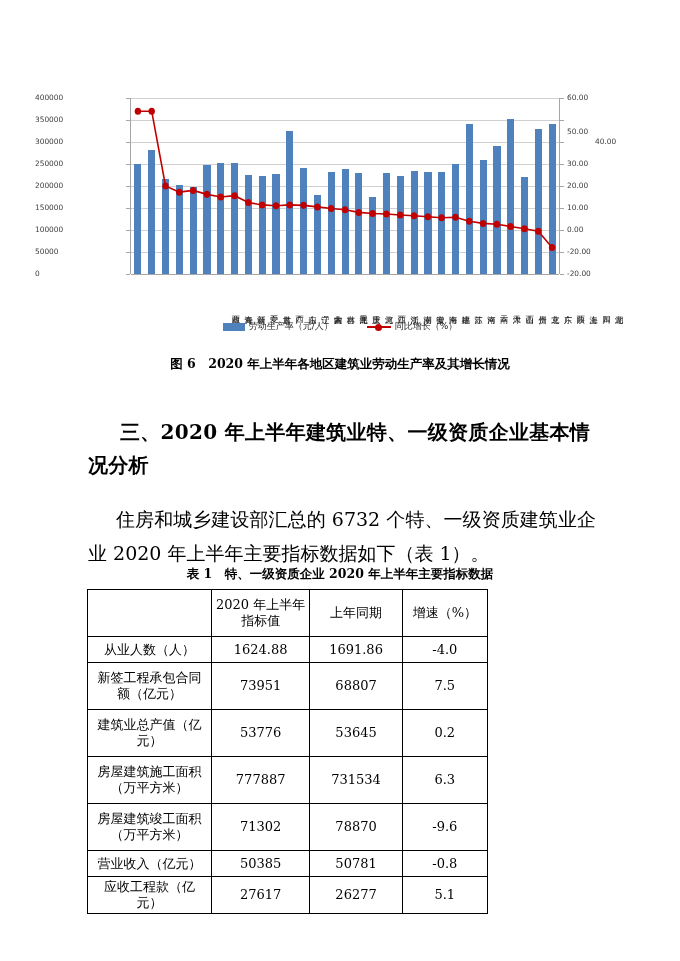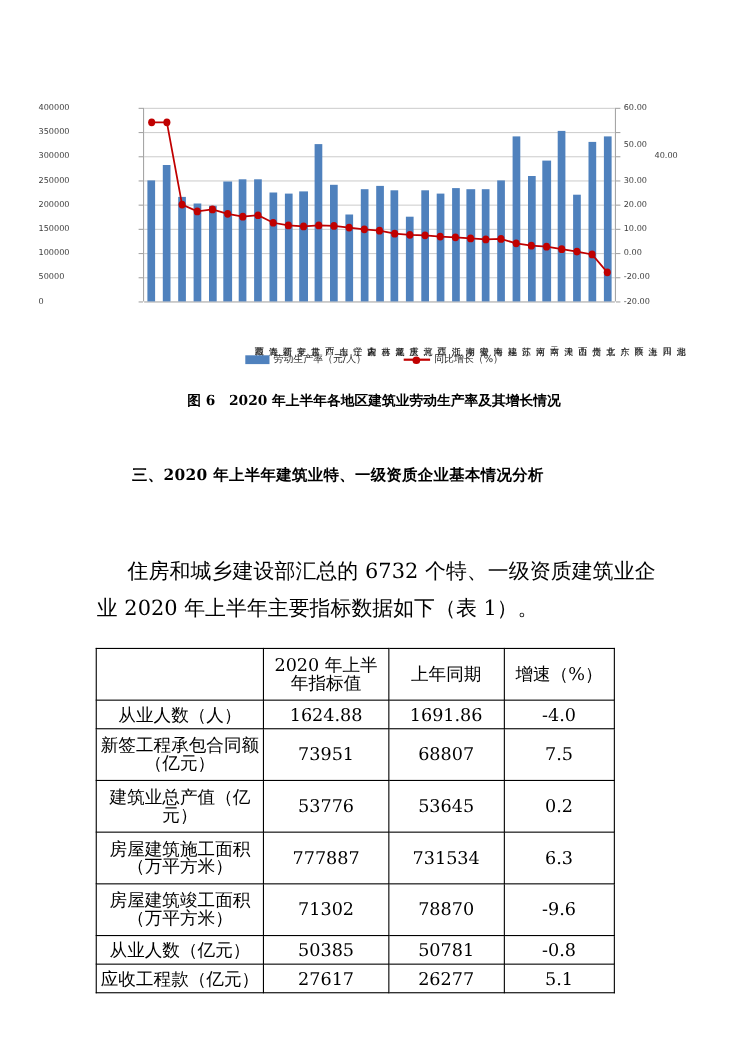--- a/index.html
+++ b/index.html
@@ -55,40 +55,40 @@
   .fig-caption{
     position:absolute;top:268px;left:0;width:680px;text-align:center;
     font-family:"DejaVu Serif","Liberation Serif",serif;
     font-size:12.5px;font-weight:bold;color:#000;
   }
 
   
   .section-heading{
     position:absolute;left:88px;top:416px;width:508px;
     font-family:"DejaVu Serif","Liberation Serif",serif;
-    font-size:14px;font-weight:bold;line-height:33px;text-indent:32px;
+    font-size:20px;font-weight:bold;line-height:33px;text-indent:32px;
     letter-spacing:0.3px;
   }
   .para{
     position:absolute;left:88px;top:502px;width:508px;
     font-family:"DejaVu Serif","Liberation Serif",serif;
     font-size:19px;line-height:34px;text-indent:28px;text-align:justify;
   }
 
   
   .table-caption{
     position:absolute;top:566px;left:0;width:680px;text-align:center;
     font-family:"DejaVu Serif","Liberation Serif",serif;
     font-size:12.5px;font-weight:bold;
   }
   .data-table{
-    position:absolute;left:87px;top:589px;width:472px;
+    position:absolute;left:87px;top:589px;width:401px;
     border-collapse:collapse;
     font-family:"DejaVu Serif","Liberation Serif",serif;
-    font-size:16px;
+    font-size:13px;
   }
   .data-table td,.data-table th{
     border:1px solid #000;text-align:center;vertical-align:middle;
     padding:2px 3px;font-weight:normal;line-height:16px;
   }
   .col-label{width:168px;}
   .col-v1{width:120px;}
   .col-v2{width:110px;}
   .col-v3{width:108px;}
   .hdr td{height:42px;}
@@ -397,20 +397,21 @@
       </div>
     </div>
 
     <div class="fig-caption">图 6　2020 年上半年各地区建筑业劳动生产率及其增长情况</div>
   </div>
 
   <div class="section-heading">三、2020 年上半年建筑业特、一级资质企业基本情况分析</div>
 
   <div class="para">住房和城乡建设部汇总的 6732 个特、一级资质建筑业企业 2020 年上半年主要指标数据如下（表 1）。</div>
 
+  <div class="table-caption">表 1　特、一级资质企业 2020 年上半年主要指标数据</div>
 
   <table class="data-table">
     <colgroup>
       <col class="col-label">
         <col class="col-v1">
         <col class="col-v2">
         <col class="col-v3">
     </colgroup>
     <tbody id="tbody">
         <tr class="hdr">
@@ -443,21 +444,21 @@
           <td>731534</td>
           <td>6.3</td>
         </tr>
         <tr class="r-tall">
           <td>房屋建筑竣工面积（万平方米）</td>
           <td>71302</td>
           <td>78870</td>
           <td>-9.6</td>
         </tr>
         <tr class="r-short">
-          <td>从业人数（亿元）</td>
+          <td>营业收入（亿元）</td>
           <td>50385</td>
           <td>50781</td>
           <td>-0.8</td>
         </tr>
         <tr class="r-short">
           <td>应收工程款（亿元）</td>
           <td>27617</td>
           <td>26277</td>
           <td>5.1</td>
         </tr>

